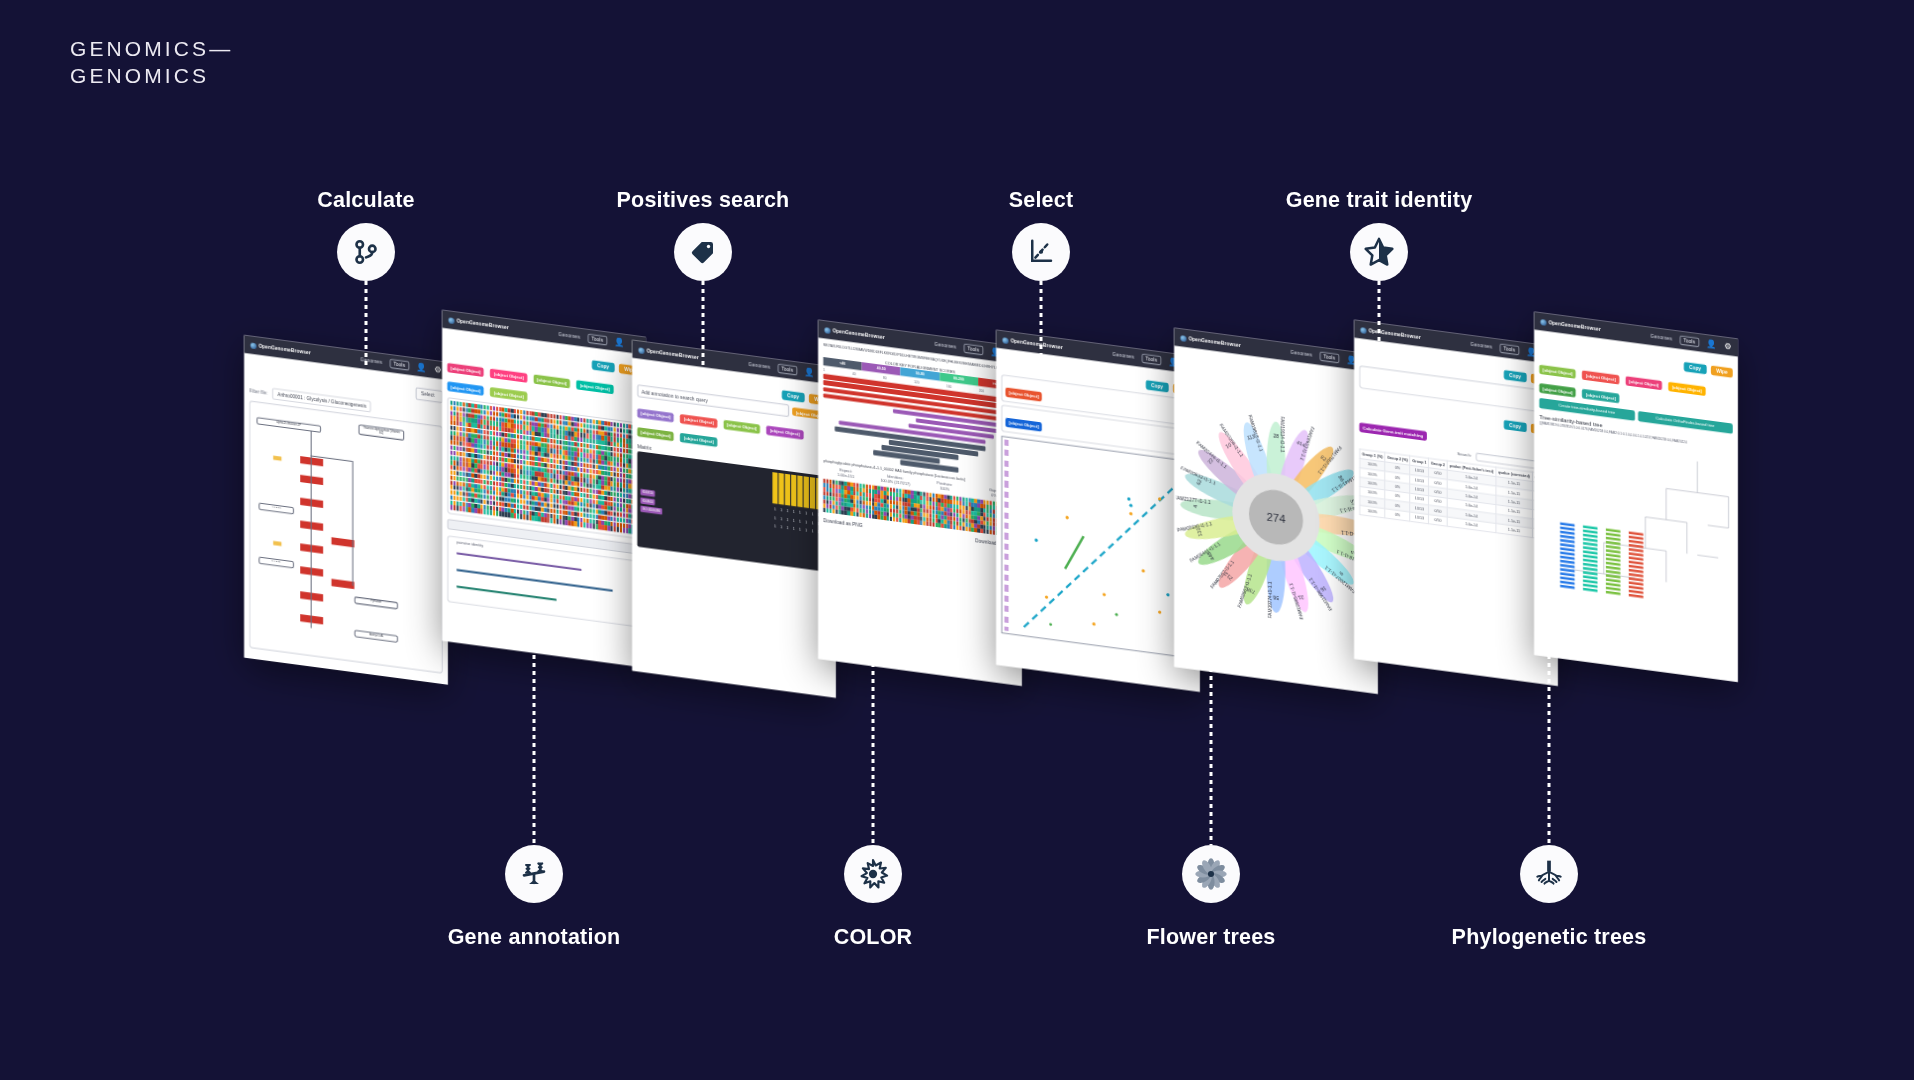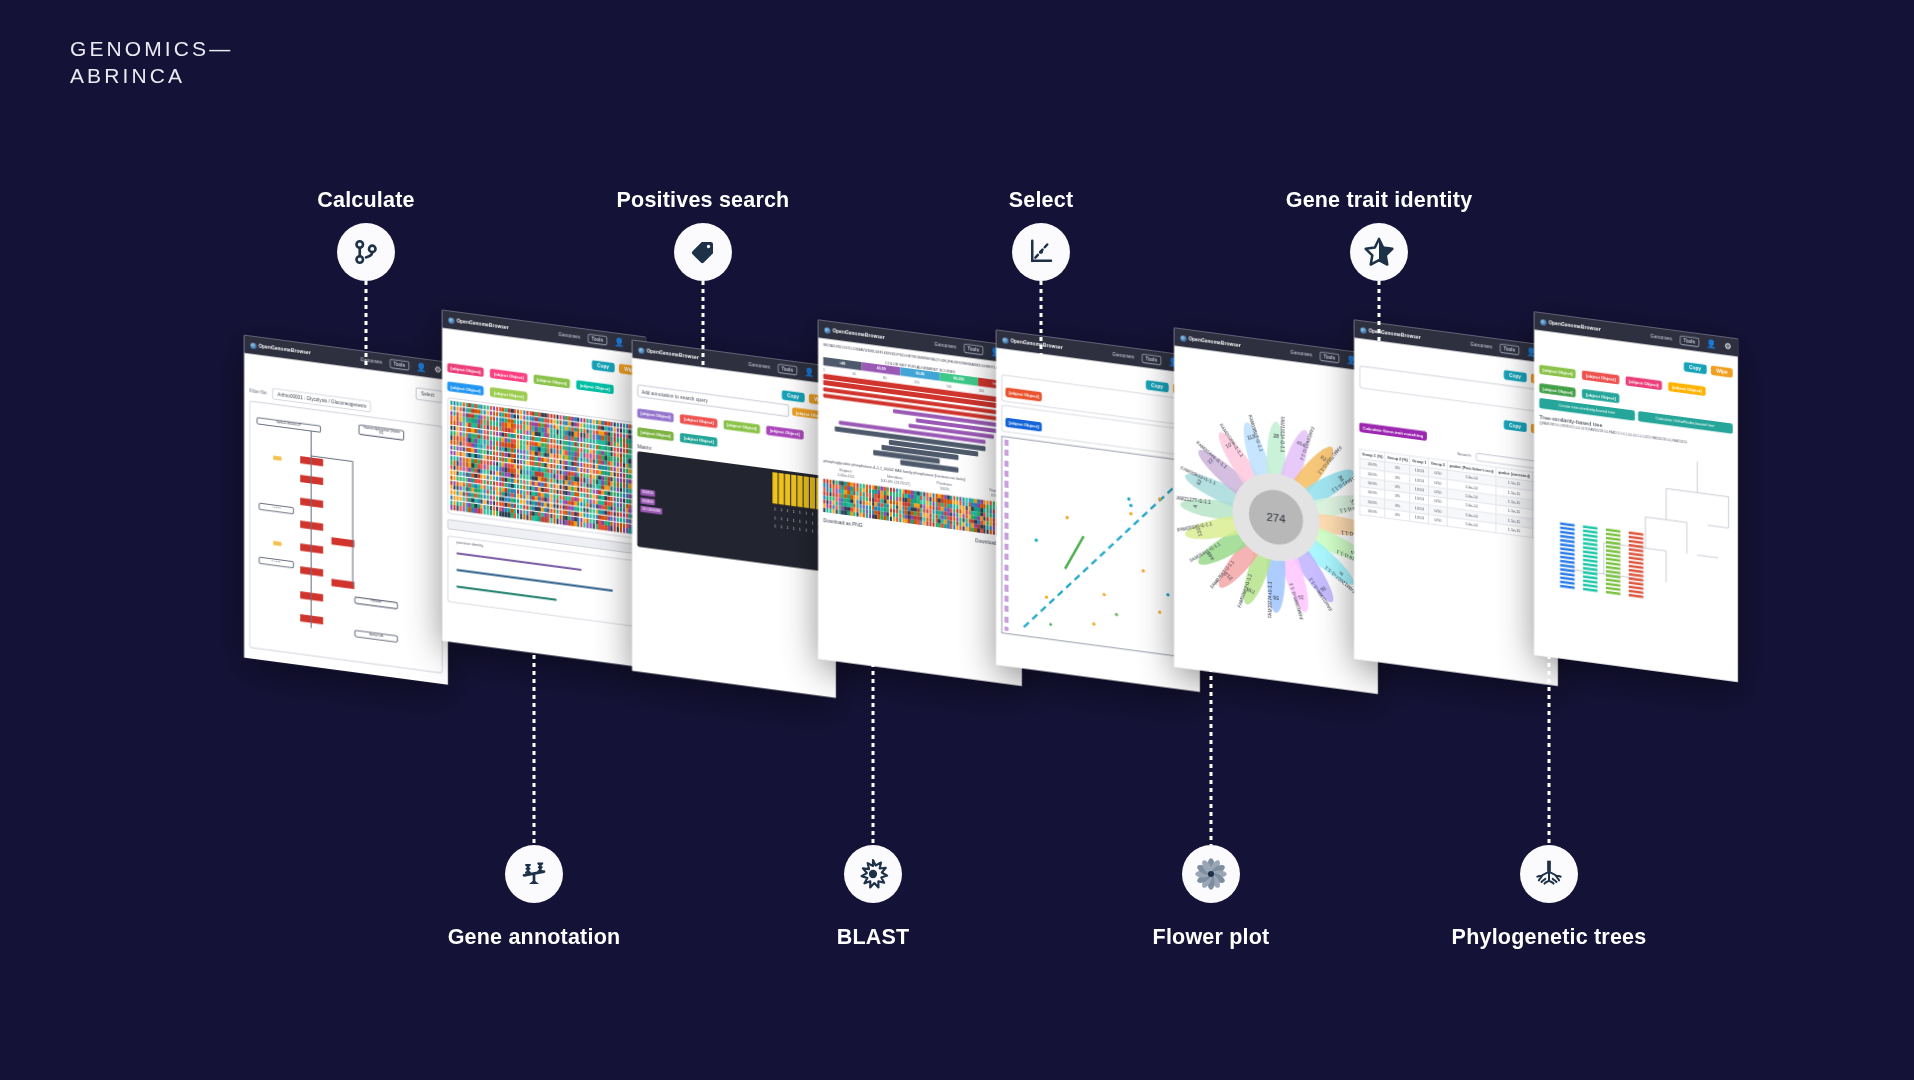--- a/index.html
+++ b/index.html
@@ -120,21 +120,21 @@
   .pw-line { position: absolute; background: #6b7080; }
   .pw-small { position: absolute; background: #f2c14e; }
 </style>
 </head>
 <body>
 
 <div id="stage">
 
   <div id="brand">
     <span>GENOMICS—</span>
-    <span class="l2">ABRINCA</span>
+    <span class="l2">GENOMICS</span>
   </div>
 
   <div id="cards">
 
     <div class="card" style="left:248px;top:355px;width:196px;height:310px;
                 transform:matrix3d(1,0.133,0,0,0,1,0,0,0,0,1,0,0,0,0,1) scale(1.04);">
       <div class="navbar">
         <div class="logo">
           <span class="dot"></span>
           <span>OpenGenomeBrowser</span>
@@ -2771,41 +2771,41 @@
   </div>
   <div class="feat-label" style="left:534px;top:925px;">Gene annotation</div>
 
   <div class="leader" style="left:873px;top:655px;height:190px;"></div>
   <div class="bubble" style="left:873px;top:845px;">
     <svg width="32" height="32" viewBox="0 0 24 24">
       <path d="M12 1.5 14 5.6l4-2.2-1 4.5 4.6-.5-3 3.5 4 2.3-4.4 1.4 2.2 4-4.4-1.1.1 4.6-3.1-3.3-3.1 3.3.1-4.6L5.6 19l2.2-4-4.4-1.4 4-2.3-3-3.5 4.6.5-1-4.5 4 2.2z" fill="none" stroke="#1d3148" stroke-width="1.6" stroke-linejoin="round"></path>
       <circle cx="12" cy="12" r="3.1" fill="#1d3148"></circle>
     </svg>
   </div>
-  <div class="feat-label" style="left:873px;top:925px;">BLAST</div>
+  <div class="feat-label" style="left:873px;top:925px;">COLOR</div>
 
   <div class="leader" style="left:1211px;top:660px;height:185px;"></div>
   <div class="bubble" style="left:1211px;top:845px;">
     <svg id="flower-icon-svg" width="34" height="34" viewBox="0 0 40 40">
         <ellipse cx="20" cy="10.5" rx="4.2" ry="9" fill="#7e8d9f" transform="rotate(0 20 20)"></ellipse>
         <ellipse cx="20" cy="10.5" rx="4.2" ry="9" fill="#9aa6b6" transform="rotate(30 20 20)"></ellipse>
         <ellipse cx="20" cy="10.5" rx="4.2" ry="9" fill="#7e8d9f" transform="rotate(60 20 20)"></ellipse>
         <ellipse cx="20" cy="10.5" rx="4.2" ry="9" fill="#9aa6b6" transform="rotate(90 20 20)"></ellipse>
         <ellipse cx="20" cy="10.5" rx="4.2" ry="9" fill="#7e8d9f" transform="rotate(120 20 20)"></ellipse>
         <ellipse cx="20" cy="10.5" rx="4.2" ry="9" fill="#9aa6b6" transform="rotate(150 20 20)"></ellipse>
         <ellipse cx="20" cy="10.5" rx="4.2" ry="9" fill="#7e8d9f" transform="rotate(180 20 20)"></ellipse>
         <ellipse cx="20" cy="10.5" rx="4.2" ry="9" fill="#9aa6b6" transform="rotate(210 20 20)"></ellipse>
         <ellipse cx="20" cy="10.5" rx="4.2" ry="9" fill="#7e8d9f" transform="rotate(240 20 20)"></ellipse>
         <ellipse cx="20" cy="10.5" rx="4.2" ry="9" fill="#9aa6b6" transform="rotate(270 20 20)"></ellipse>
         <ellipse cx="20" cy="10.5" rx="4.2" ry="9" fill="#7e8d9f" transform="rotate(300 20 20)"></ellipse>
         <ellipse cx="20" cy="10.5" rx="4.2" ry="9" fill="#9aa6b6" transform="rotate(330 20 20)"></ellipse>
         <circle cx="20" cy="20" r="3.6" fill="#1d3148"></circle>
       </svg>
   </div>
-  <div class="feat-label" style="left:1211px;top:925px;">Flower plot</div>
+  <div class="feat-label" style="left:1211px;top:925px;">Flower trees</div>
 
   <div class="leader" style="left:1549px;top:655px;height:190px;"></div>
   <div class="bubble" style="left:1549px;top:845px;">
     <svg width="32" height="32" viewBox="0 0 24 24" fill="none" stroke="#1d3148" stroke-width="1.5" stroke-linecap="round">
       <path d="M10.6 2h2.8v8h-2.8z" fill="#1d3148" stroke="none"></path>
       <path d="M12 10c-1.6 1.8-4 1.6-5.4 3.4M12 10c1.6 1.8 4 1.6 5.4 3.4M12 10v7"></path>
       <path d="M6.6 13.4c-1.2.4-2.4-.2-3.4.6M6.6 13.4c-.4 1.6-1.8 2-2.2 3.4M17.4 13.4c1.2.4 2.4-.2 3.4.6M17.4 13.4c.4 1.6 1.8 2 2.2 3.4"></path>
       <path d="M12 17c-1 1-2.6.8-3.4 2.2M12 17c1 1 2.6.8 3.4 2.2M9.2 15.6c-.8 1-2.2 1-2.8 2.4M14.8 15.6c.8 1 2.2 1 2.8 2.4"></path>
     </svg>
   </div>

